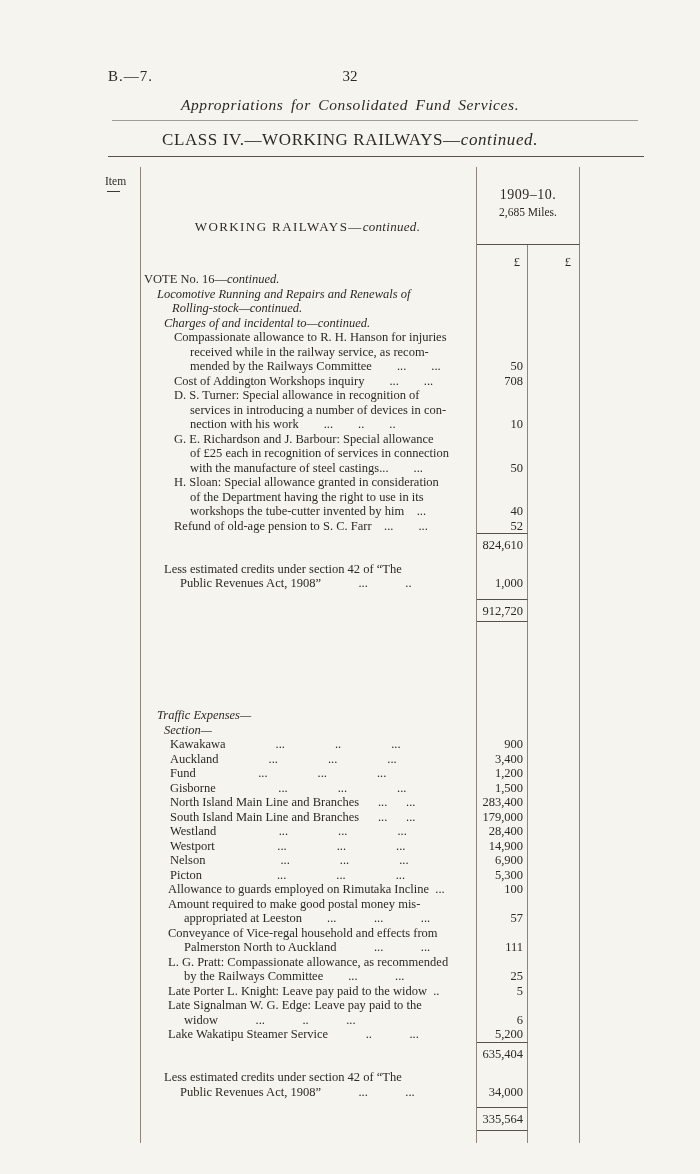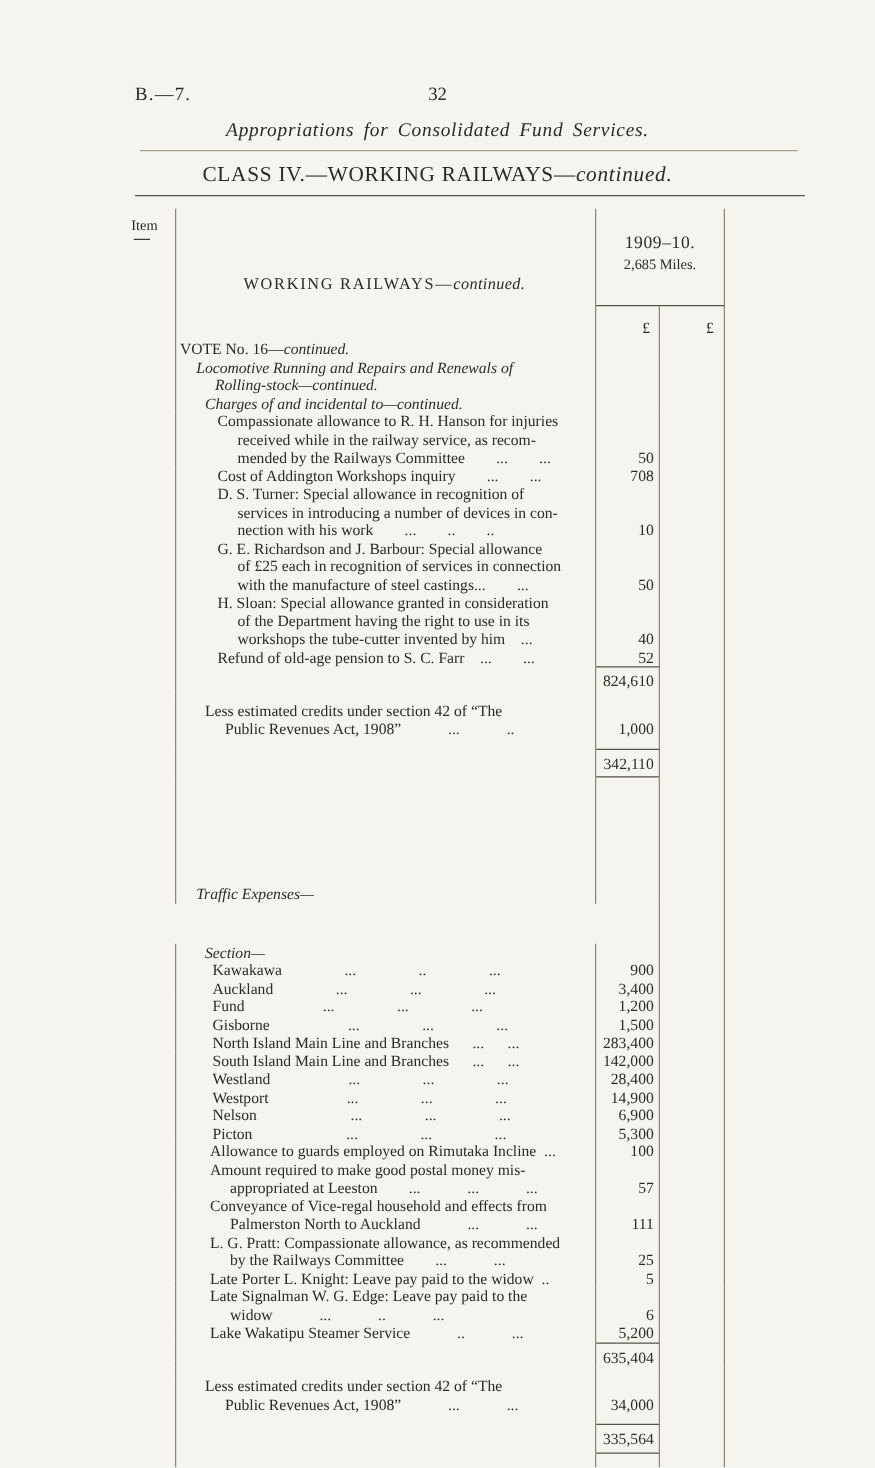--- a/index.html
+++ b/index.html
@@ -73,21 +73,21 @@
   .r-cur .c-a1{padding-right:7px;}
   .r-cur .c-a2{padding-right:8px;}
 
   
   .d-vote{padding-left:3px;padding-top:3px;}
   .d-sub1{padding-left:31px;text-indent:-15px;font-style:italic;}
   .d-sub2{padding-left:23px;font-style:italic;}
   .d-entry{padding-left:49px;text-indent:-16px;}
   .d-less{padding-left:39px;text-indent:-16px;}
   .d-thead{padding-left:16px;font-style:italic;}
-  .d-tsub{padding-left:23px;font-style:italic;margin-top:32px;}
+  .d-tsub{padding-left:23px;font-style:italic;}
   .d-sec{padding-left:29px;}
   .d-tentry{padding-left:43px;text-indent:-16px;}
 
   
   .r-sum .c-a1{border-top:1px solid var(--rule-dark);padding-top:4px;padding-bottom:1px;}
   .r-total .c-a1{border-top:1px solid var(--rule-dark);border-bottom:1px solid var(--rule-dark);padding-top:4px;padding-bottom:3px;}
 
   
   .sp4{min-height:4px;}
   .sp6{min-height:6px;}
@@ -226,21 +226,21 @@
     <div class="trow sp4">
       <div class="c-item"></div>
       <div class="c-desc"></div>
       <div class="c-a1"></div>
       <div class="c-a2"></div>
     </div>
 
     <div class="trow r-total">
       <div class="c-item"></div>
       <div class="c-desc"></div>
-      <div class="c-a1">342,110</div>
+      <div class="c-a1">912,720</div>
       <div class="c-a2"></div>
     </div>
 
     <div class="trow sp-section">
       <div class="c-item"></div>
       <div class="c-desc"></div>
       <div class="c-a1"></div>
       <div class="c-a2"></div>
     </div>
 
@@ -283,21 +283,21 @@
     </div>
     <div class="trow">
       <div class="c-item"></div>
       <div class="c-desc d-sec">North Island Main Line and Branches  ...  ...</div>
       <div class="c-a1">283,400</div>
       <div class="c-a2"></div>
     </div>
     <div class="trow">
       <div class="c-item"></div>
       <div class="c-desc d-sec">South Island Main Line and Branches  ...  ...</div>
-      <div class="c-a1">142,000</div>
+      <div class="c-a1">179,000</div>
       <div class="c-a2"></div>
     </div>
     <div class="trow">
       <div class="c-item"></div>
       <div class="c-desc d-sec">Westland     ...    ...    ...</div>
       <div class="c-a1">28,400</div>
       <div class="c-a2"></div>
     </div>
     <div class="trow">
       <div class="c-item"></div>

